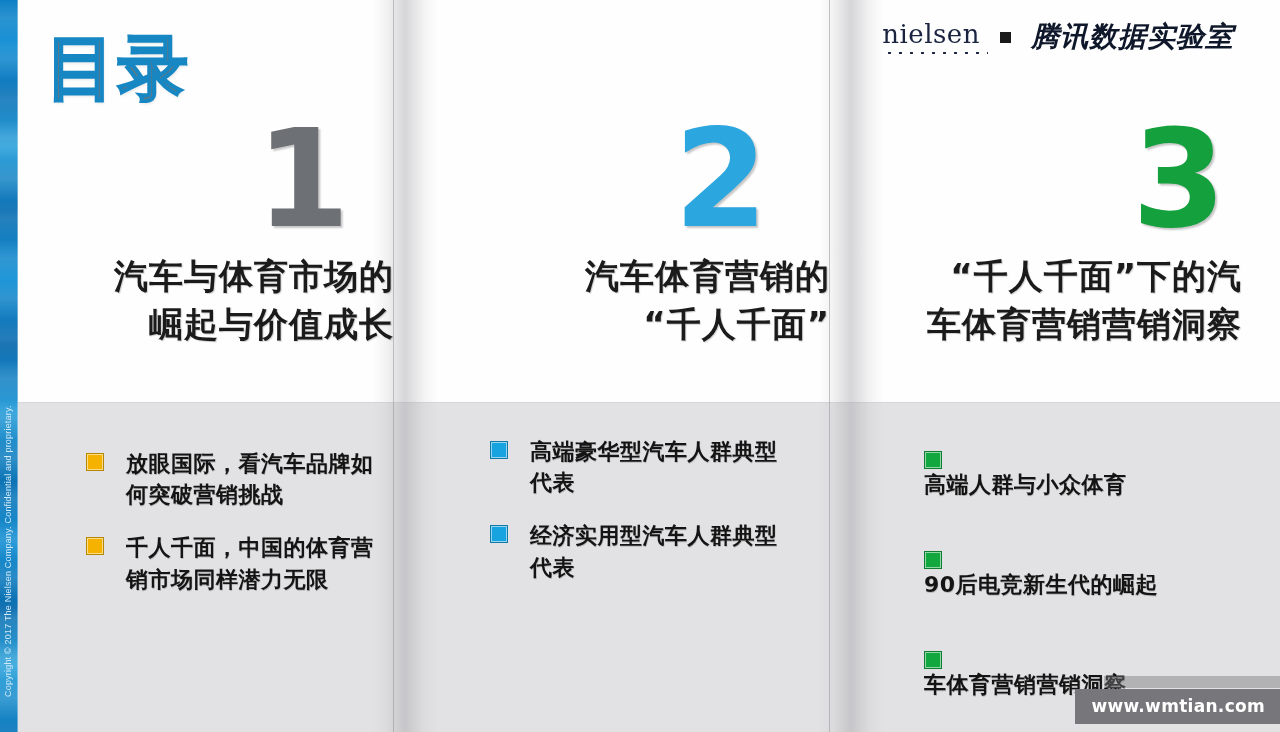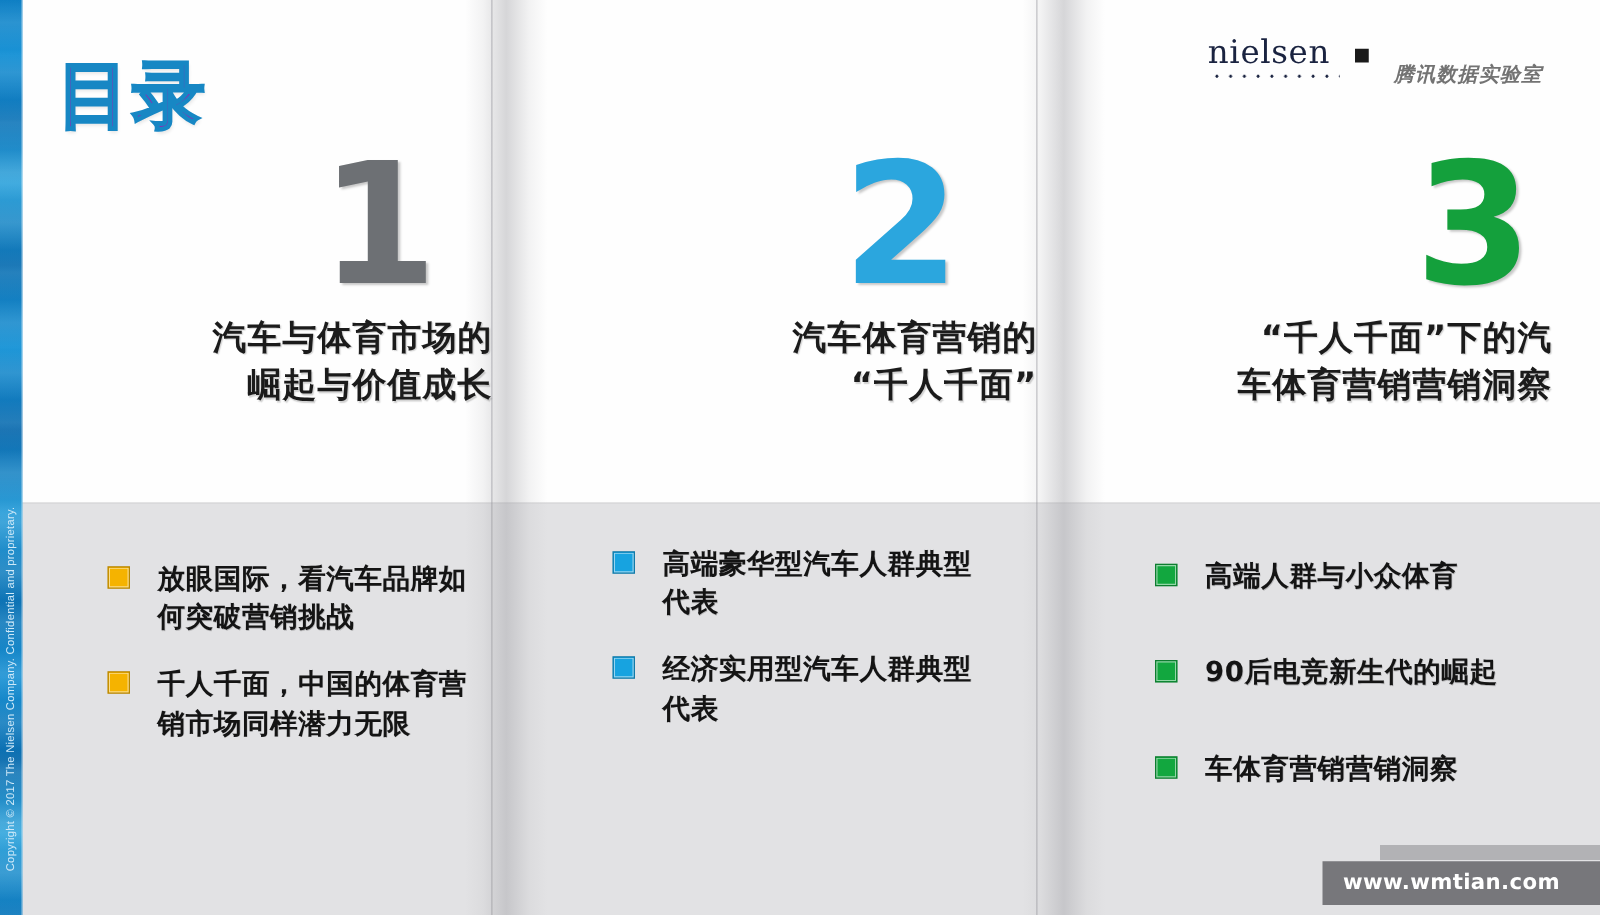--- a/index.html
+++ b/index.html
@@ -102,26 +102,26 @@
     height: 732px;
     background: rgba(150,150,155,0.55);
   }
   .divider-line.l1 { left: 393px; }
   .divider-line.l2 { left: 829px; }
 
   
   .page-title {
     position: absolute;
     left: 46px;
-    top: 38px;
-    font-family: "DejaVu Sans", sans-serif;
-    font-size: 58px;
+    top: 22px;
+    font-family: "DejaVu Sans", sans-serif;
+    font-size: 70px;
     font-weight: bold;
     letter-spacing: 2px;
-    color: #a21caf;
+    color: #737373;
     -webkit-text-stroke: 2px #1787c4;
     text-shadow: 0 1px 0 #ffffff, 1px 2px 3px rgba(0,0,0,0.10);
   }
 
   .brand {
     position: absolute;
     right: 46px;
     top: 18px;
     display: flex;
     align-items: center;
@@ -148,26 +148,25 @@
     background-repeat: repeat-x;
   }
   .brand-sep {
     width: 11px;
     height: 11px;
     background: #1a1a1a;
     margin: 0 2px;
   }
   .brand-tencent {
     font-family: "DejaVu Sans", sans-serif;
-    font-size: 16px;
+    font-size: 28px;
     font-weight: bold;
     font-style: italic;
-    color: #737373;
+    color: #0f172a;
     letter-spacing: 1px;
-    margin-top: 32px;
   }
 
   
   .col {
     position: absolute;
     top: 0;
     height: 732px;
   }
   .col.c1 { left: 34px;  width: 360px; }
   .col.c2 { left: 470px; width: 360px; }
@@ -184,21 +183,21 @@
   }
   .col.c1 .big-num { right: 44px; color: #6d7074; }
   .col.c2 .big-num { right: 62px; color: #2ba6de; }
   .col.c3 .big-num { right: 24px; color: #14a03c; }
 
   .col-title {
     position: absolute;
     top: 252px;
     width: 100%;
     font-family: "DejaVu Sans", sans-serif;
-    font-size: 27px;
+    font-size: 34px;
     font-weight: bold;
     line-height: 1.42;
     color: #1b1b1b;
     letter-spacing: 1px;
     text-align: right;
     text-shadow: 1px 1px 1px rgba(0,0,0,0.18);
   }
   .col.c3 .col-title { text-align: right; padding-left: 14px; width: 348px; }
 
   
@@ -209,21 +208,21 @@
   }
   .col.c1 .bullets { top: 448px; left: 52px; width: 300px; }
   .col.c2 .bullets { top: 436px; left: 20px; width: 300px; }
   .col.c3 .bullets { top: 446px; left: 44px; width: 310px; }
 
   .bullet {
     display: flex;
     align-items: flex-start;
     margin-bottom: 22px;
   }
-  .col.c3 .bullet { margin-bottom: 46px; }
+  .col.c3 .bullet { margin-bottom: 46px; flex-direction: column; }
 
   .bullet-marker {
     flex: 0 0 auto;
     width: 16px;
     height: 16px;
     margin-top: 5px;
     margin-right: 22px;
     border: 1px solid rgba(0,0,0,0.25);
     box-shadow: inset 0 0 0 1px rgba(255,255,255,0.55);
   }
@@ -239,21 +238,21 @@
     color: #141414;
     letter-spacing: 0.5px;
     text-shadow: 0.5px 0.5px 0.5px rgba(0,0,0,0.18);
   }
 
   
   .watermark {
     position: absolute;
     right: 0;
     bottom: 8px;
-    padding: 7px 32px 8px 16px;
+    padding: 7px 15px 8px 16px;
     background: #77777b;
     color: #ffffff;
     font-family: "DejaVu Sans", sans-serif;
     font-size: 17px;
     font-weight: bold;
     letter-spacing: 0.3px;
   }
   .watermark-glow {
     position: absolute;
     right: 0;

